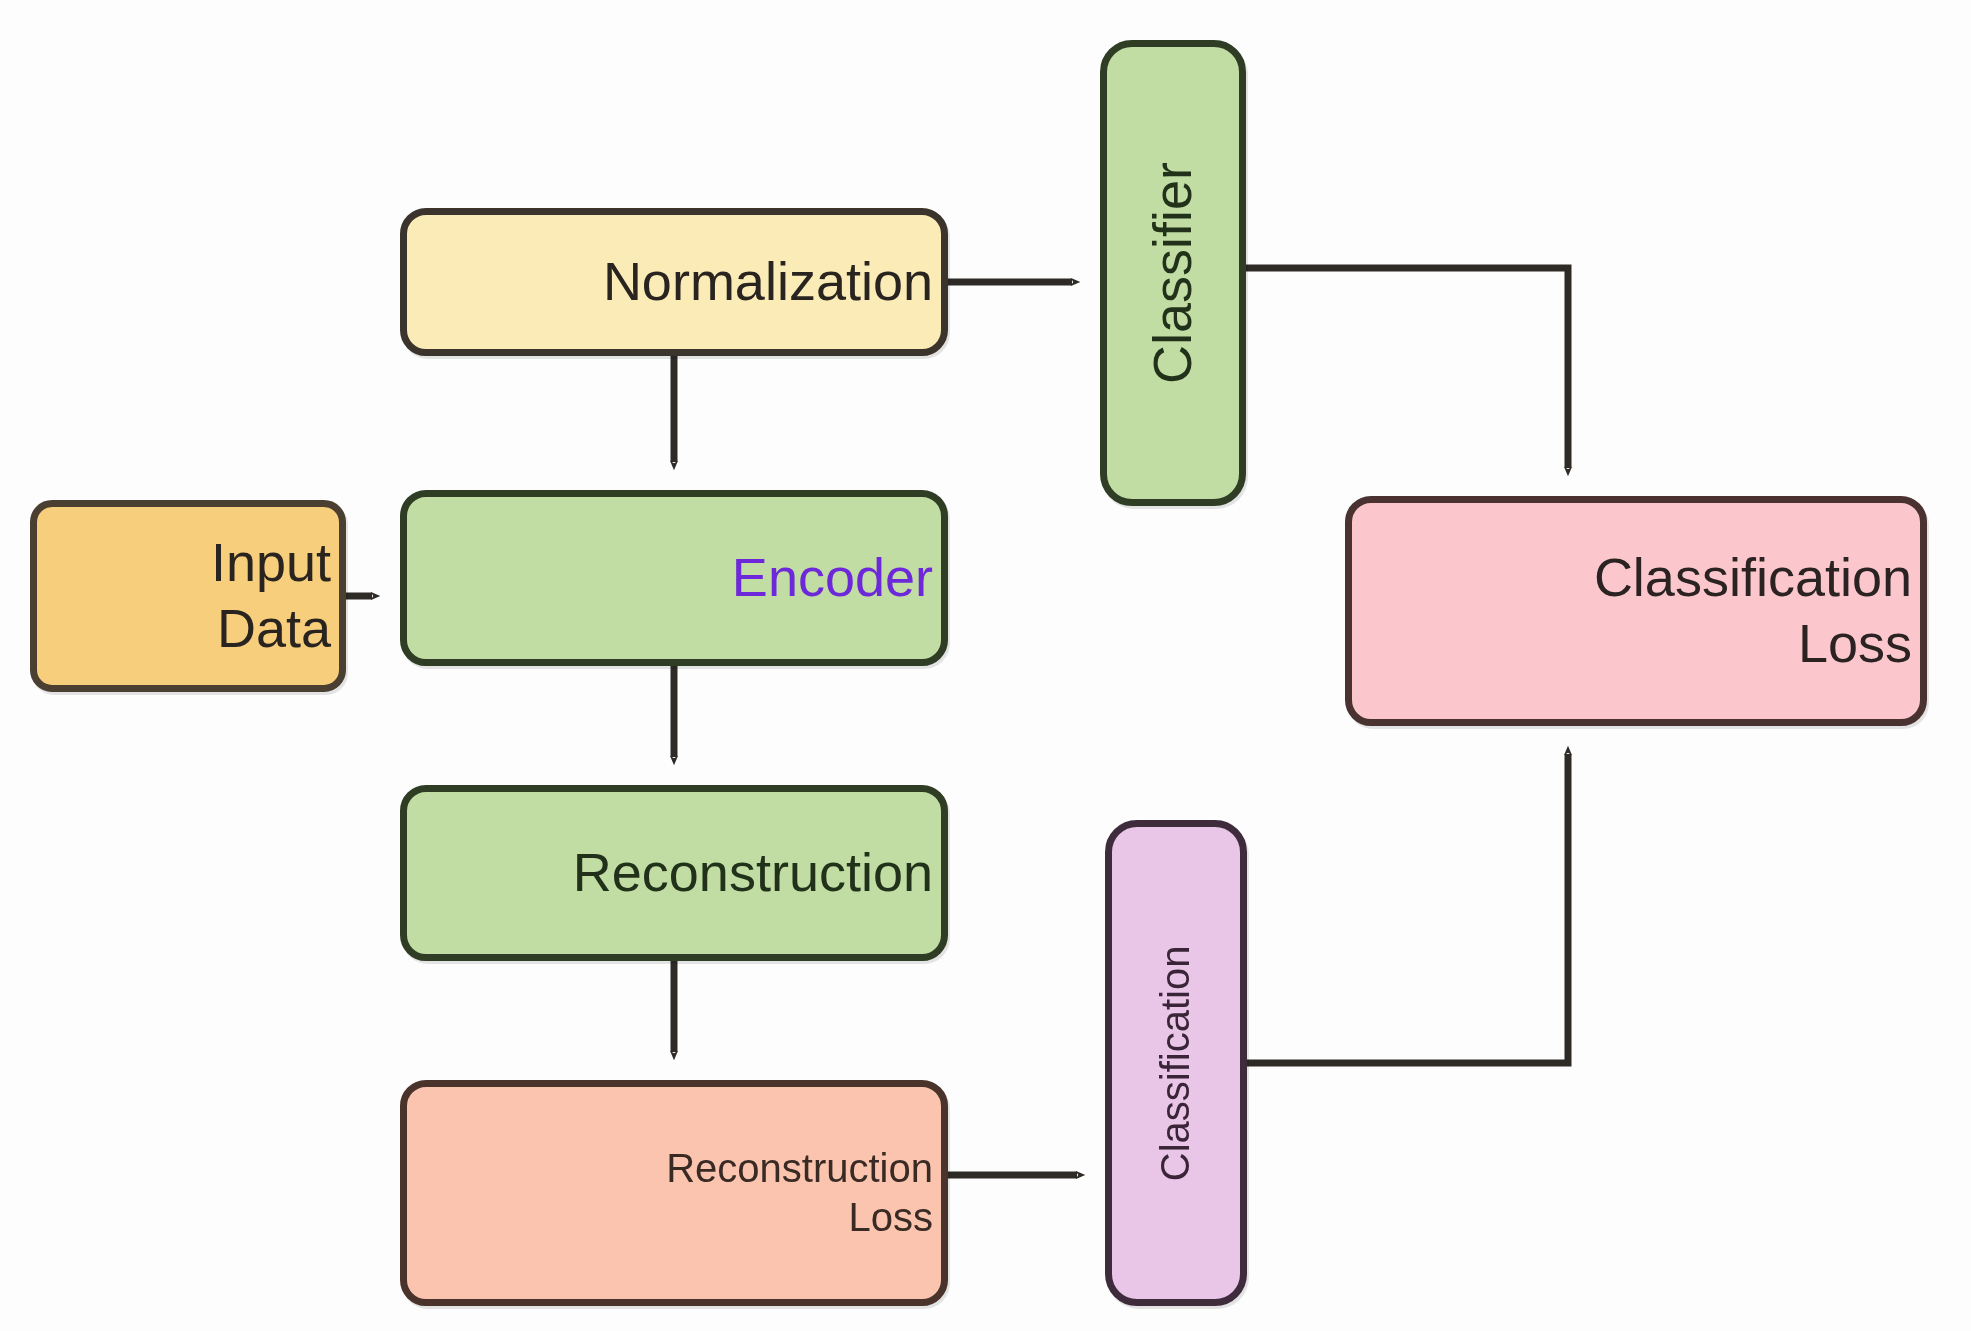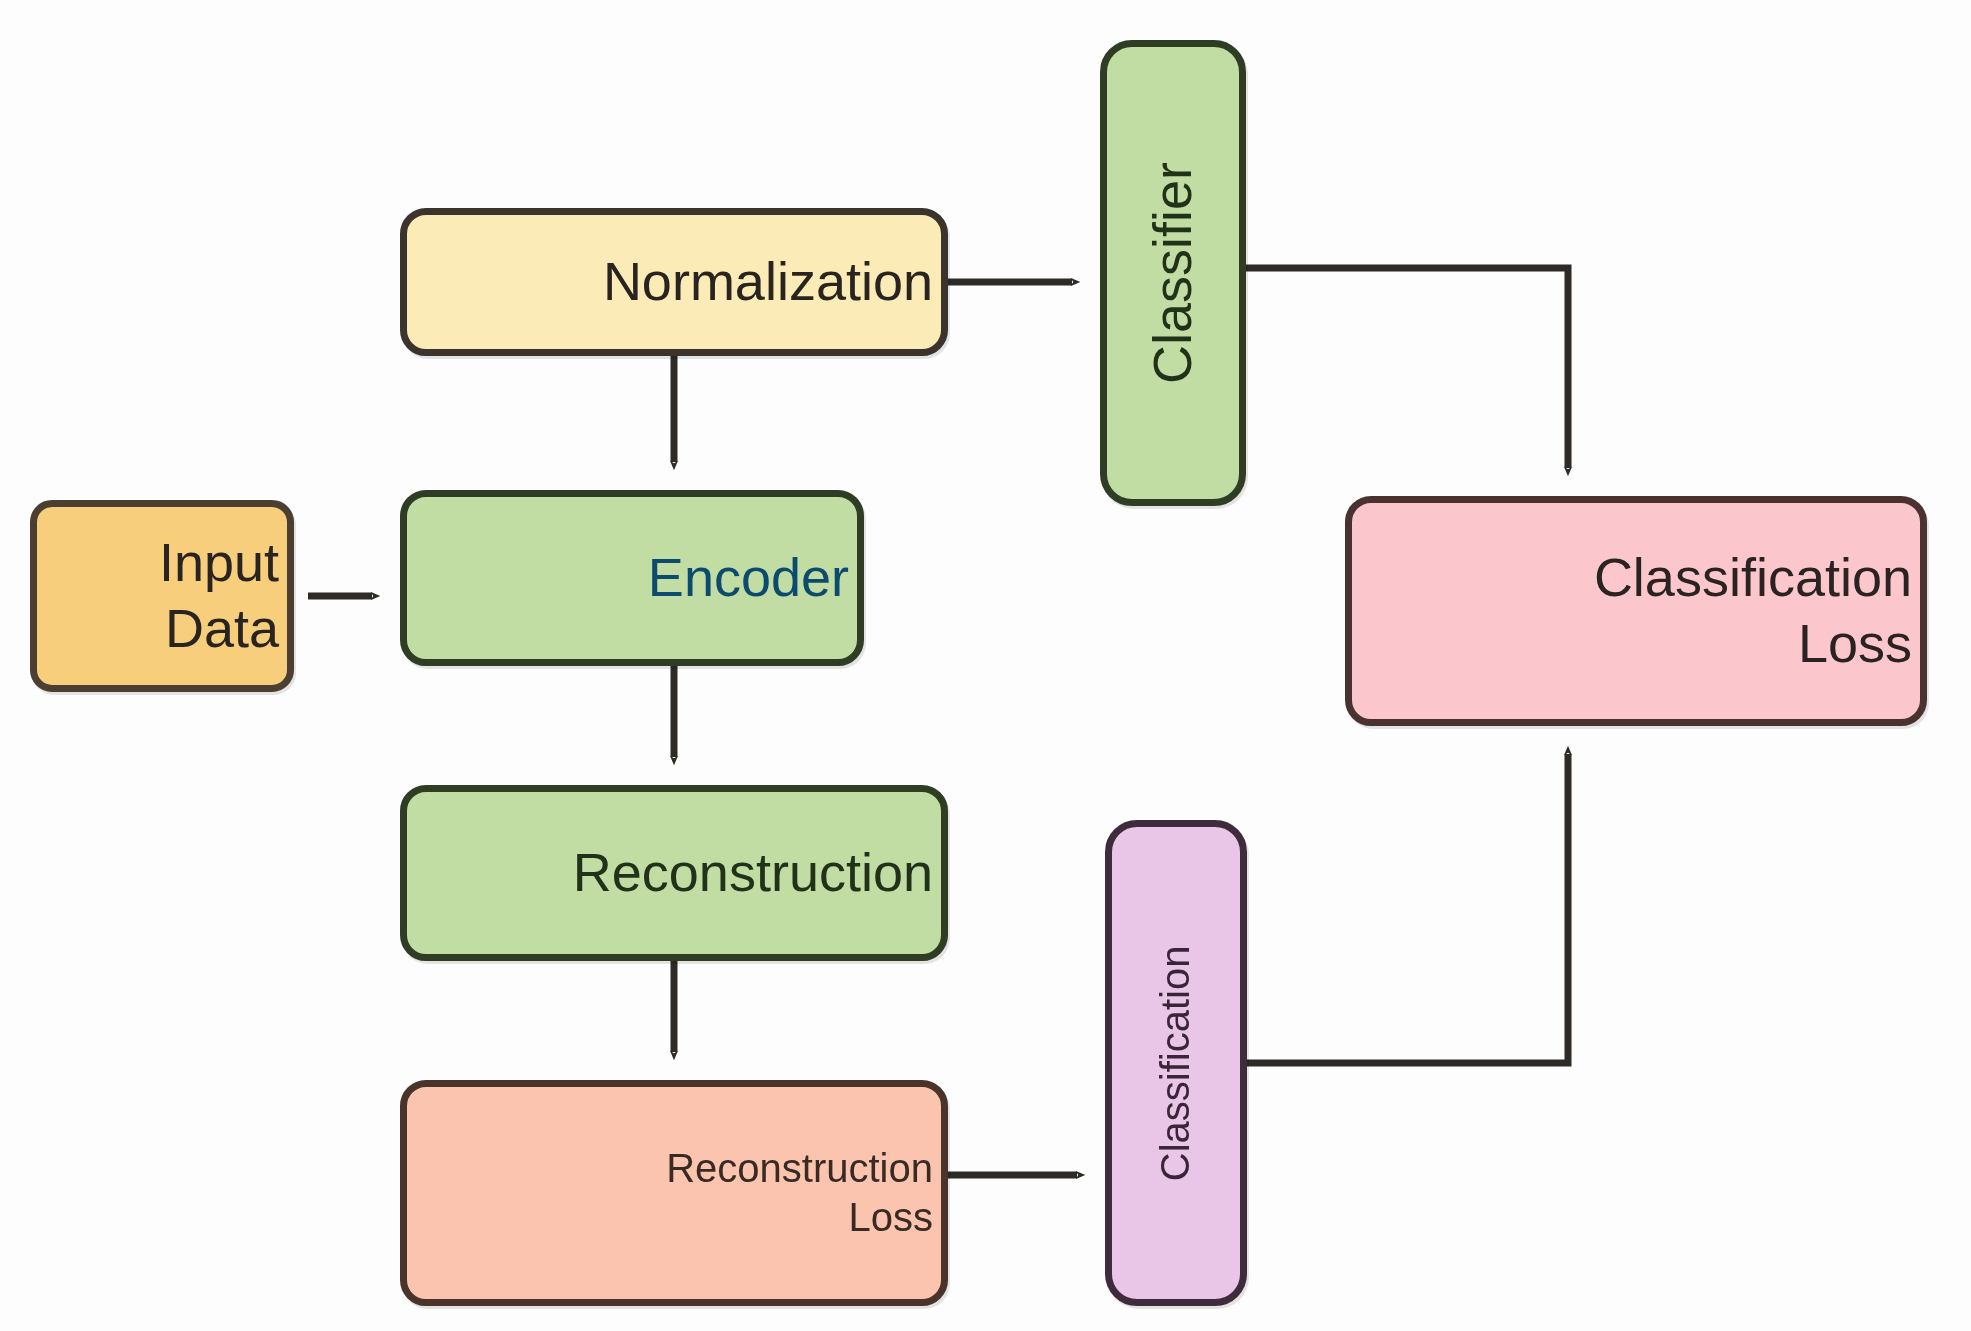--- a/index.html
+++ b/index.html
@@ -51,45 +51,45 @@
   }
   .node.vertical .label {
     transform: rotate(-90deg);
     white-space: nowrap;
     width: auto;
     padding: 0;
   }
 
   
   #node-input-data {
-    left: 30px;  top: 500px;  width: 264px; height: 192px;
+    left: 30px;  top: 500px;  width: 316px; height: 192px;
     background: #f6ce7c;
     border-color: #4a3f31;
     font-size: 54px;
     border-radius: 22px;
   }
   #node-normalization {
     left: 400px; top: 208px; width: 548px; height: 148px;
     background: #fbebb6;
     border-color: #3b342c;
     font-size: 54px;
   }
   #node-classifier {
     left: 1100px; top: 40px; width: 146px; height: 466px;
     background: #c1dda3;
     border-color: #2f3d24;
     font-size: 54px;
     color: #22321a;
   }
   #node-encoder {
-    left: 400px; top: 490px; width: 464px; height: 176px;
+    left: 400px; top: 490px; width: 548px; height: 176px;
     background: #c1dda3;
     border-color: #2f3d24;
     font-size: 54px;
-    color: #0c4a6e;
+    color: #6d28d9;
   }
   #node-classification-loss {
     left: 1345px; top: 496px; width: 582px; height: 230px;
     background: #fbc7cd;
     border-color: #4a3230;
     font-size: 54px;
     color: #2b2222;
   }
   #node-reconstruction {
     left: 400px; top: 785px; width: 548px; height: 176px;

